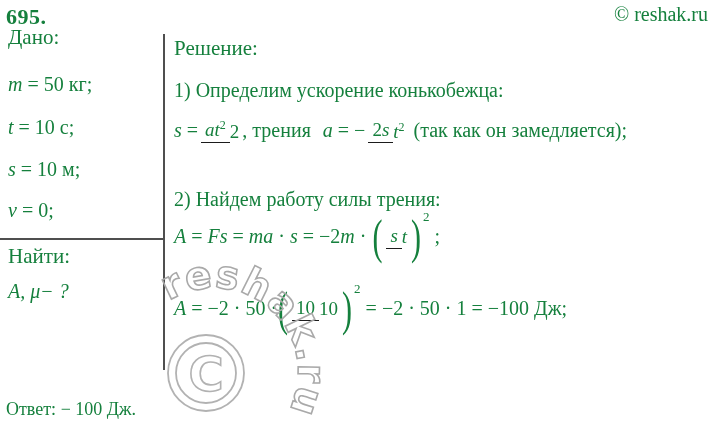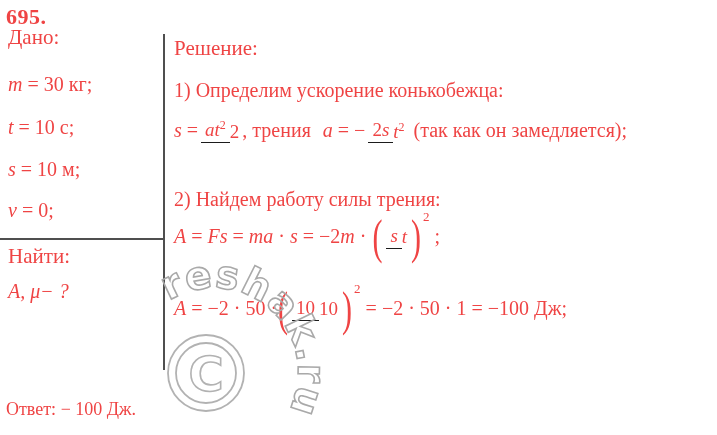--- a/index.html
+++ b/index.html
@@ -1,19 +1,19 @@
 <!DOCTYPE html>
 <html><head>
 <meta charset="utf-8">
 <style>
   html,body { margin:0; padding:0; background:#ffffff; }
   .page {
     position:relative; width:717px; height:435px; background:#ffffff;
     font-family:"Liberation Serif","DejaVu Serif",serif;
-    color:#ef4444; overflow:hidden;
+    color:#15803d; overflow:hidden;
   }
   .abs { position:absolute; }
   span { white-space:pre; }
 
   .problem-number { font-weight:700; font-size:22px; letter-spacing:0.5px; }
   .site-credit { font-size:20px; }
 
   .vdivider { width:2px; background:#4f4f4f; }
   .hrule { height:2px; background:#4f4f4f; }
 
@@ -35,28 +35,29 @@
   .answer-line { font-size:18px; }
 
   .wm { pointer-events:none; }
 </style>
 </head>
 <body>
 
 <div class="page">
 
   <div class="abs problem-number" style="left:6px; top:4px;">695.</div>
+  <div class="abs site-credit" style="right:9px; top:3px;">© reshak.ru</div>
 
   <div class="abs vdivider" style="left:163px; top:34px; height:336px;"></div>
 
   <div>
     <div class="abs label-text" style="left:8px; top:25px;">Дано:</div>
 
     <div class="abs given-item" style="left:8px; top:73px;">
-      <span class="i">m</span><span> = 30 кг;</span>
+      <span class="i">m</span><span> = 50 кг;</span>
     </div>
     <div class="abs given-item" style="left:8px; top:116px;">
       <span class="i">t</span><span> = 10 с;</span>
     </div>
     <div class="abs given-item" style="left:8px; top:158px;">
       <span class="i">s</span><span> = 10 м;</span>
     </div>
     <div class="abs given-item" style="left:8px; top:199px;">
       <span class="i">v</span><span> = 0;</span>
     </div>

